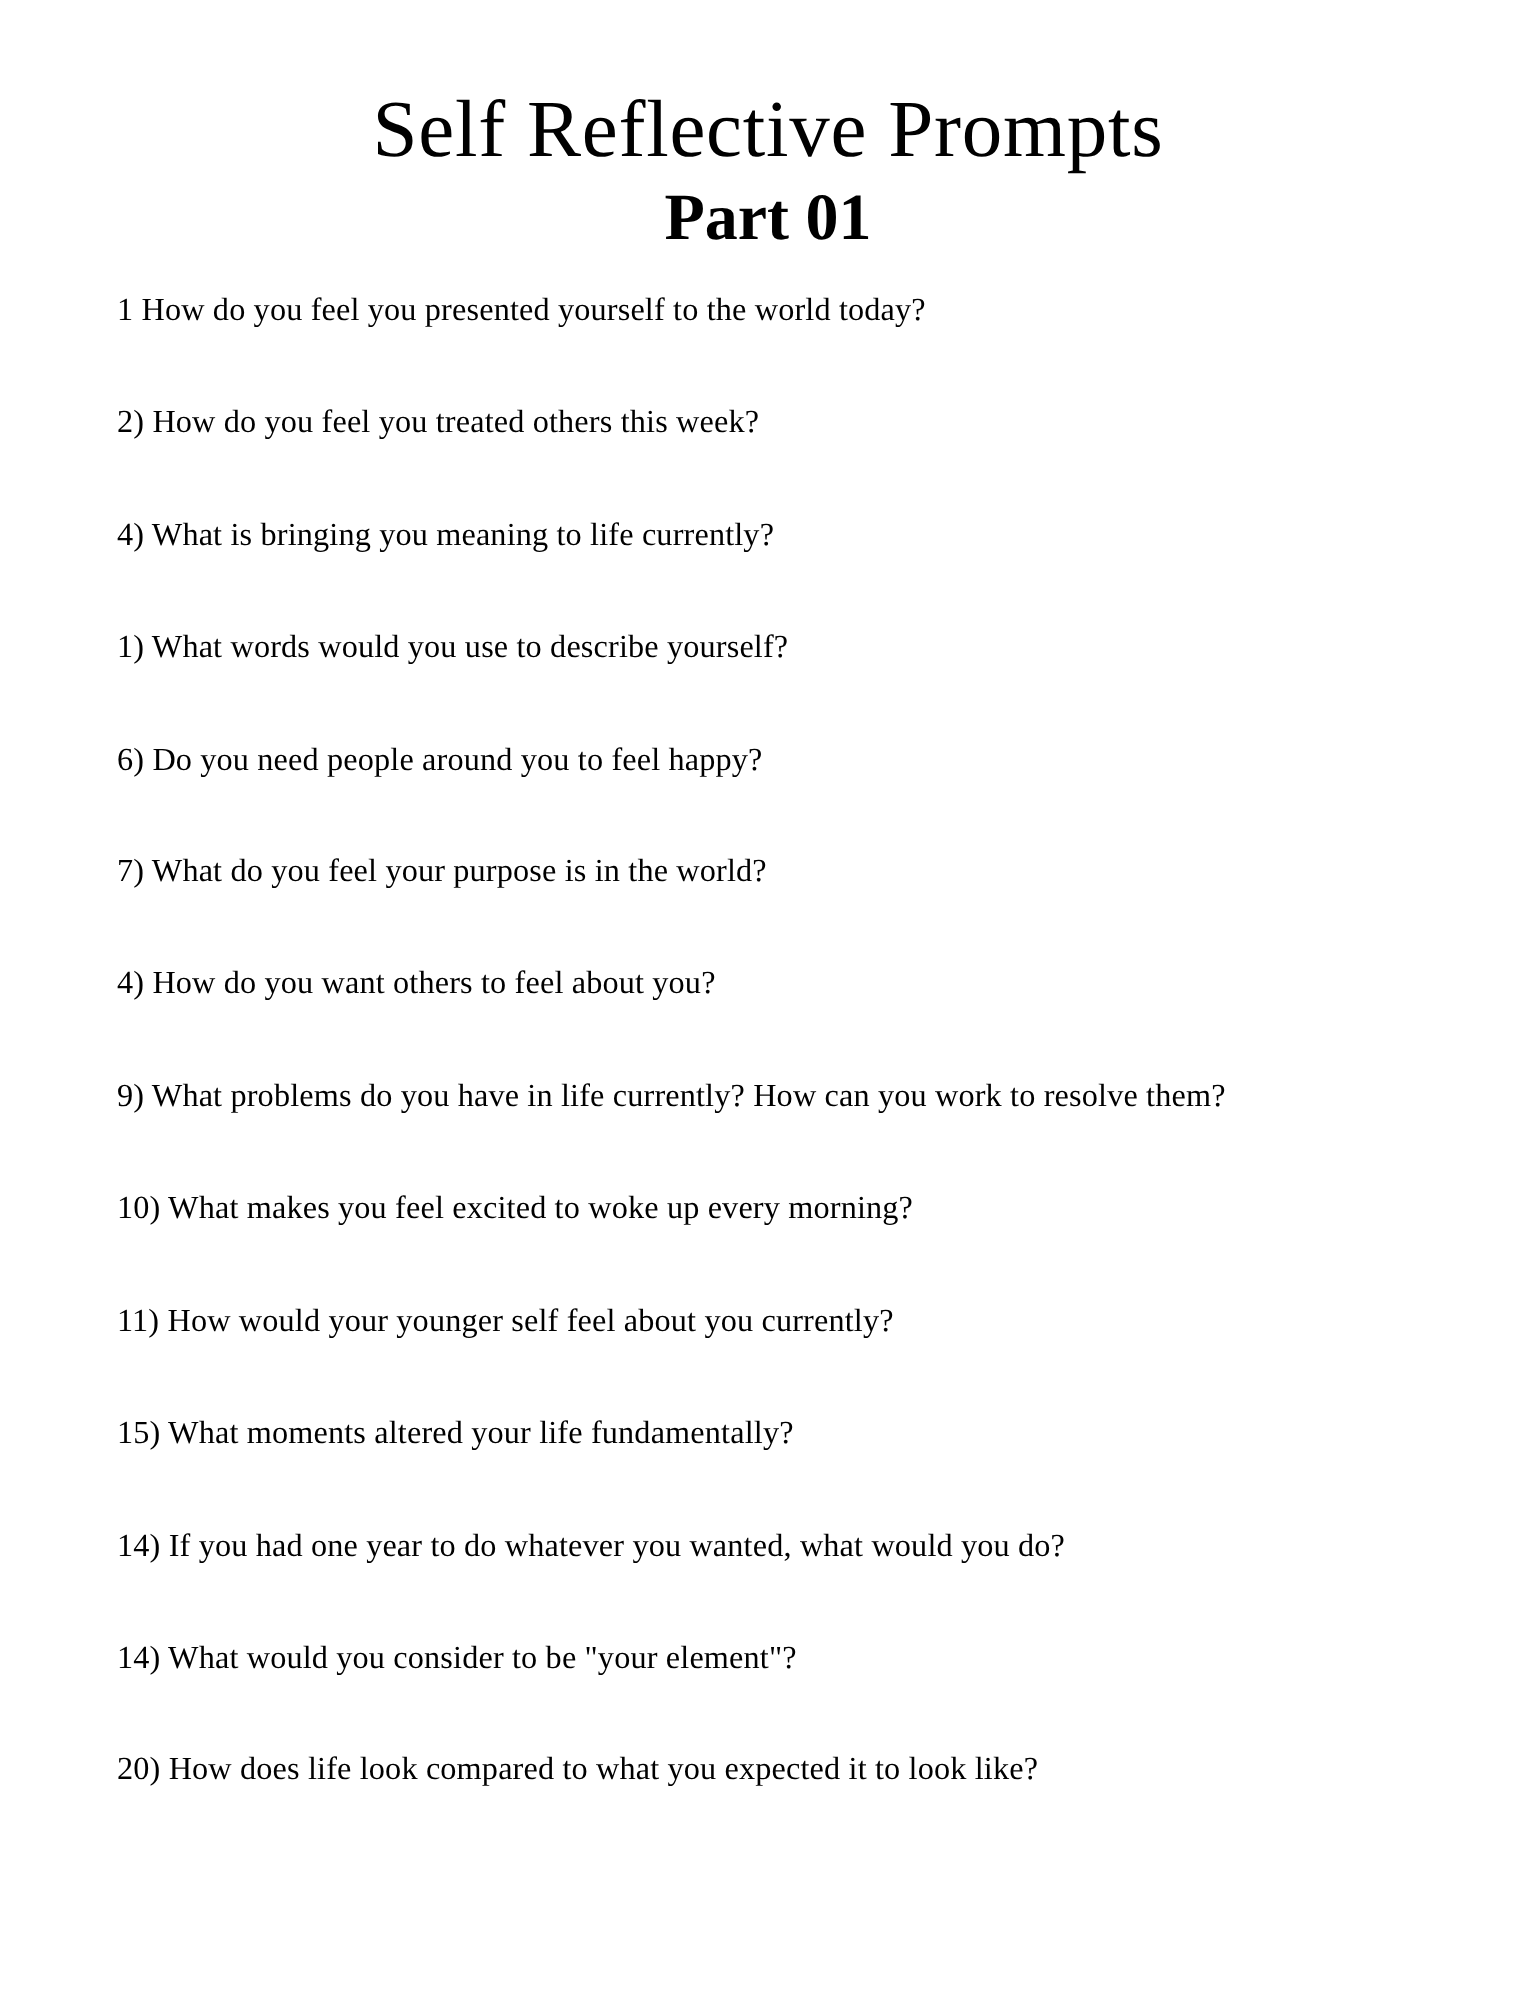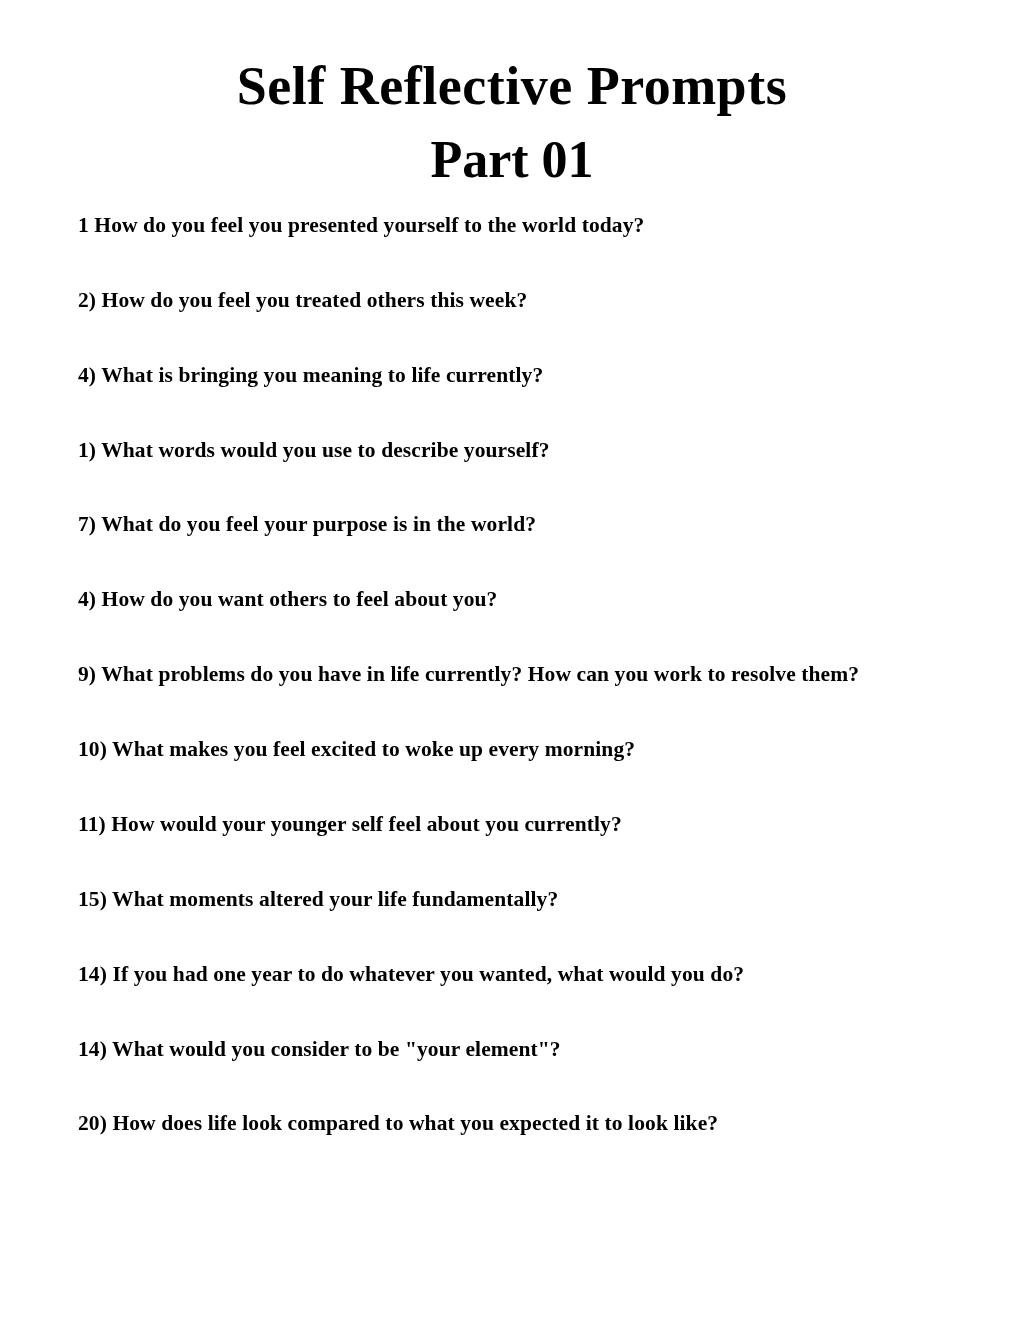--- a/index.html
+++ b/index.html
@@ -22,59 +22,60 @@
     padding: 58px 60px 0 60px;
     background: #ffffff;
     position: relative;
   }
   .title-block {
     text-align: center;
     margin: 0 0 24px 0;
   }
   .doc-title {
     font-size: 54px;
-    font-weight: bold;
+    font-weight: normal;
     line-height: 1.05;
     letter-spacing: 0.5px;
     margin: 0;
   }
   .doc-subtitle {
-    font-size: 52px;
+    font-size: 44px;
     font-weight: bold;
     line-height: 1.1;
-    margin: 16px 0 0 0;
+    margin: 6px 0 0 0;
   }
   .prompt-list {
     list-style: none;
     margin: 16px 0 0 0;
     padding: 0 0 0 18px;
   }
   .prompt-item {
     font-size: 21.5px;
-    font-weight: bold;
+    font-weight: normal;
     line-height: 1.25;
     margin: 0 0 48px 0;
     letter-spacing: 0.1px;
   }
 </style>
 </head>
 <body>
 
 <div class="page">
 
   <div class="title-block">
     <h1 class="doc-title">Self Reflective Prompts</h1>
     <h2 class="doc-subtitle">Part 01</h2>
   </div>
 
   <ul class="prompt-list">
     <li class="prompt-item">1 How do you feel you presented yourself to the world today?</li>
     <li class="prompt-item">2) How do you feel you treated others this week?</li>
     <li class="prompt-item">4) What is bringing you meaning to life currently?</li>
     <li class="prompt-item">1) What words would you use to describe yourself?</li>
+    <li class="prompt-item">6) Do you need people around you to feel happy?</li>
     <li class="prompt-item">7) What do you feel your purpose is in the world?</li>
     <li class="prompt-item">4) How do you want others to feel about you?</li>
     <li class="prompt-item">9) What problems do you have in life currently? How can you work to resolve them?</li>
     <li class="prompt-item">10) What makes you feel excited to woke up every morning?</li>
     <li class="prompt-item">11) How would your younger self feel about you currently?</li>
     <li class="prompt-item">15) What moments altered your life fundamentally?</li>
     <li class="prompt-item">14) If you had one year to do whatever you wanted, what would you do?</li>
     <li class="prompt-item">14) What would you consider to be "your element"?</li>
     <li class="prompt-item">20) How does life look compared to what you expected it to look like?</li>
   </ul>

